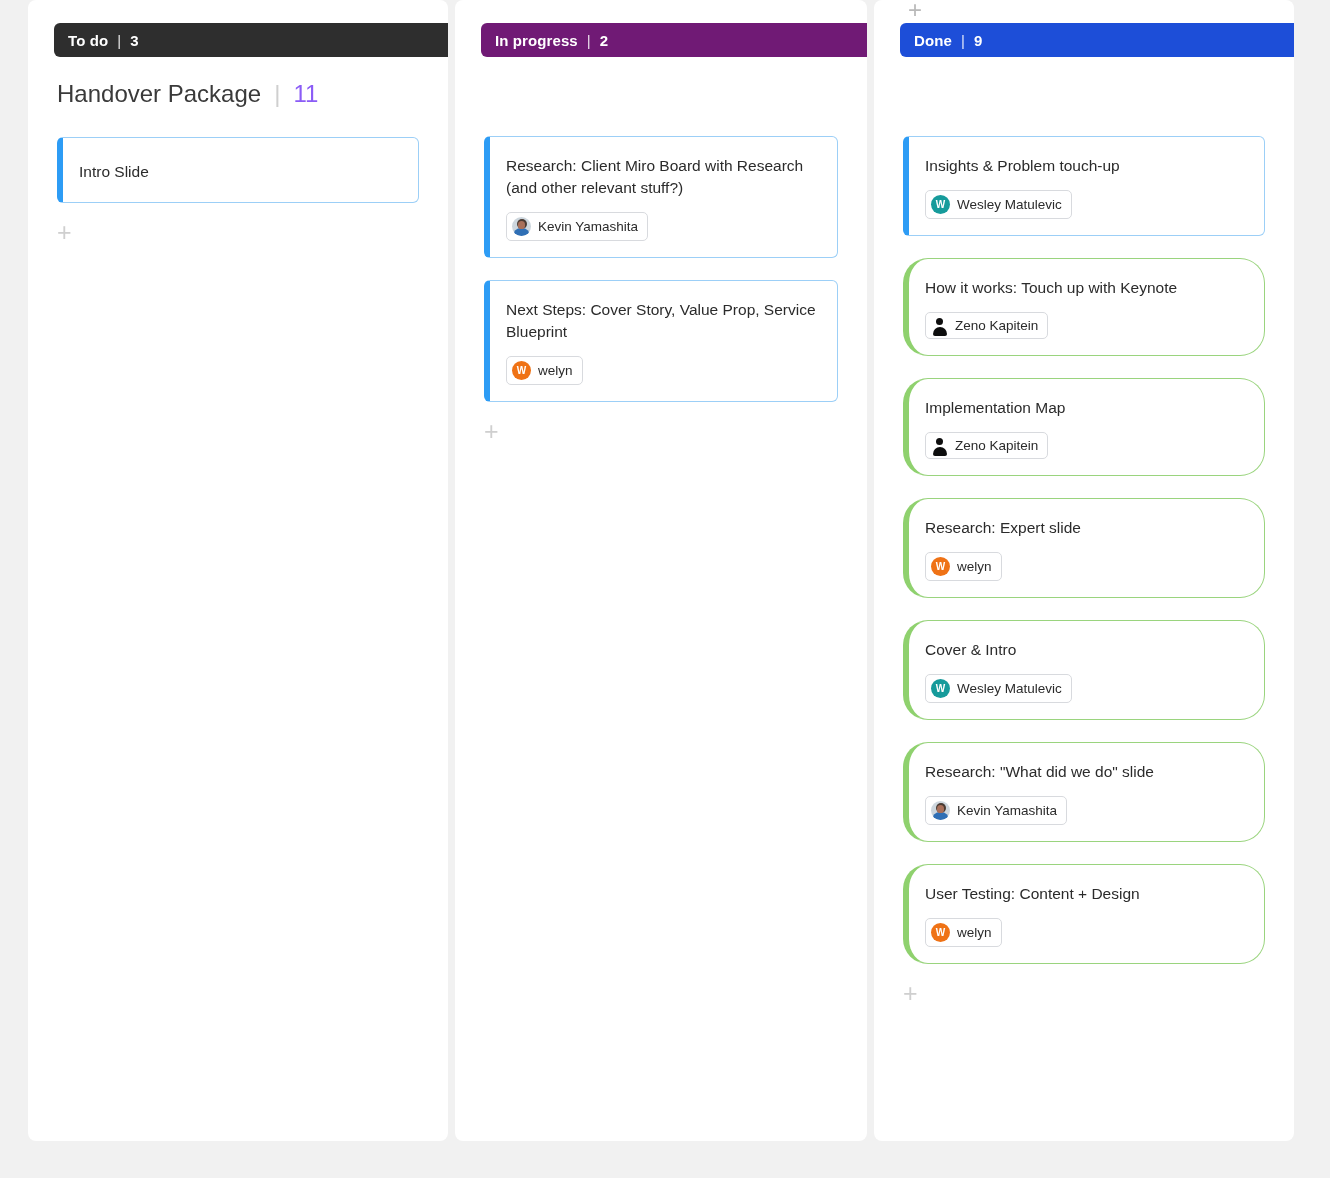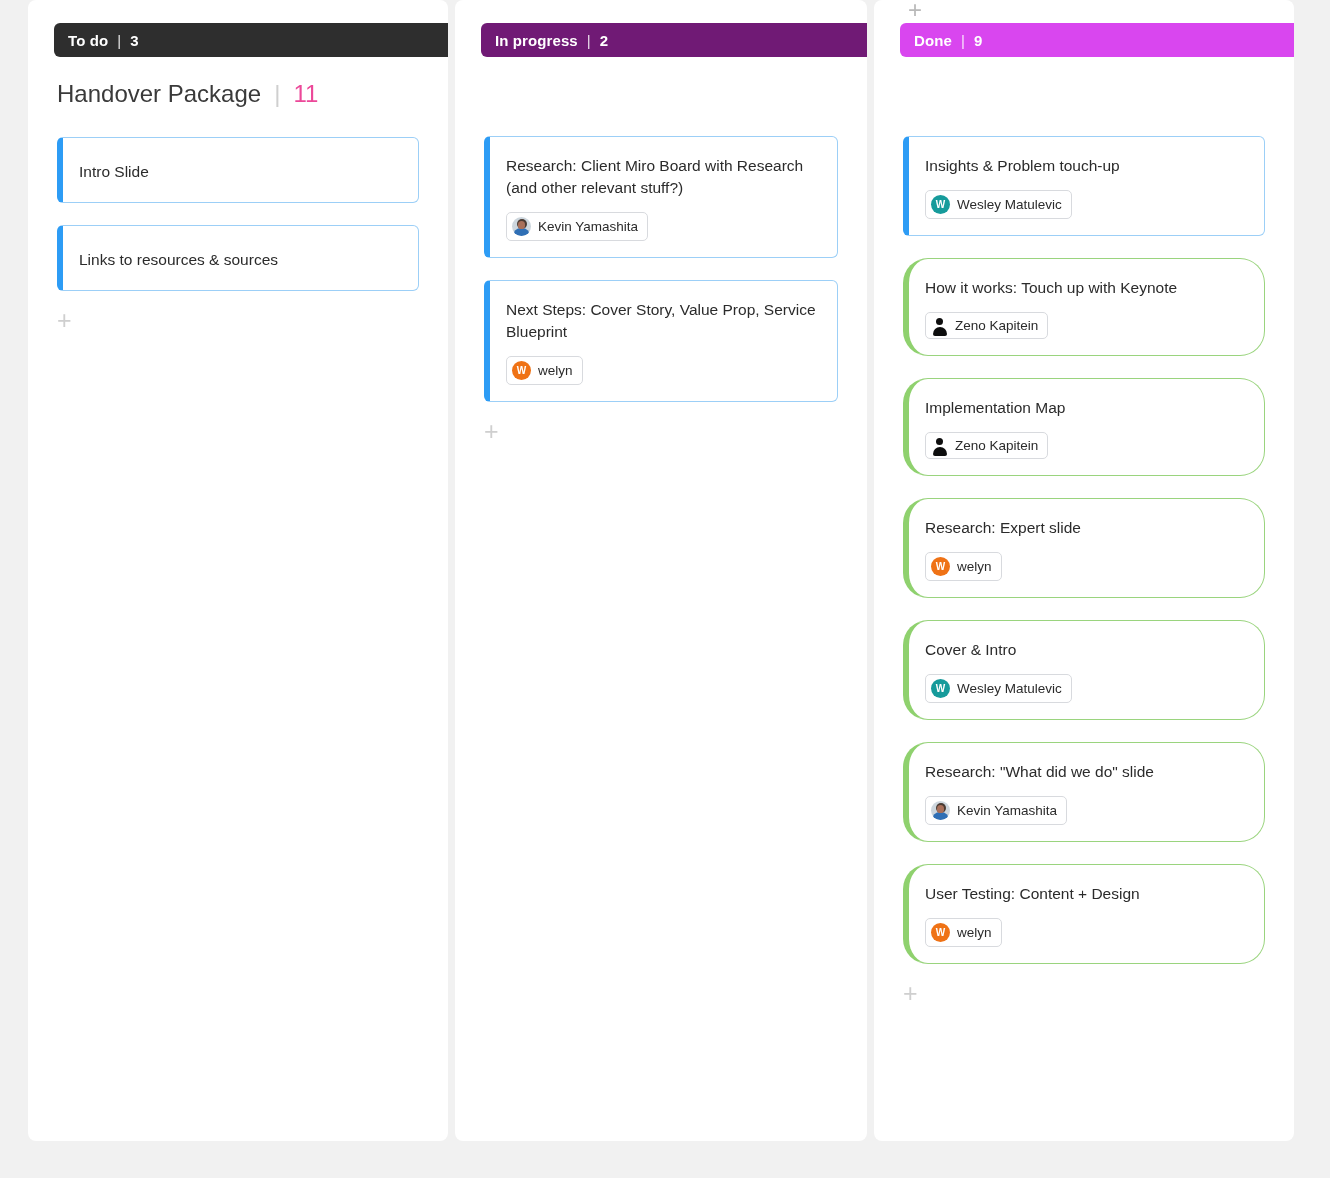--- a/index.html
+++ b/index.html
@@ -69,40 +69,40 @@
   }
   .col-header .sep {
     margin: 0 9px;
     font-weight: 400;
     opacity: 0.85;
   }
   .col-header .count { font-weight: bold; }
 
   .col-todo .col-header     { top: 23px; width: 407px; background: #2e2e2e; }
   .col-progress .col-header { top: 23px; width: 402px; background: #701a75; }
-  .col-done .col-header     { top: 23px; width: 407px; background: #d946ef; }
+  .col-done .col-header     { top: 23px; width: 407px; background: #1d4ed8; }
 
   
   .group-title {
     position: absolute;
     left: 29px;
     top: 80px;
     font-size: 24px;
     color: #3a3a3a;
     font-weight: 400;
     display: flex;
     align-items: flex-start;
     white-space: nowrap;
   }
   .group-title .divider {
     margin: 0 13px;
     color: #cfcfcf;
     font-weight: 300;
   }
-  .group-title .count { color: #ec4899; }
+  .group-title .count { color: #8b5cf6; }
 
   
   .card-list { position: absolute; left: 0; width: 100%; }
   .col-todo     .card-list { top: 137px; }
   .col-progress .card-list { top: 136px; }
   .col-done     .card-list { top: 136px; }
 
   .card {
     position: relative;
     margin: 0 29px 22px 29px;
@@ -238,23 +238,20 @@
       <div class="group-title">
         <span>Handover Package</span>
         <span class="divider">|</span>
         <span class="count">11</span>
       </div>
 
       <div class="card-list">
         <div class="card accent-blue no-assignee">
           <div class="card-title">Intro Slide</div>
         </div>
-        <div class="card accent-blue no-assignee">
-          <div class="card-title">Links to resources &amp; sources</div>
-        </div>
         <div class="add-card">+</div>
       </div>
     </div>
   </div>
 
   <div class="column col-progress">
     <div class="col-inner">
       <div class="col-header">
         <span>In progress</span>
         <span class="sep">|</span>

